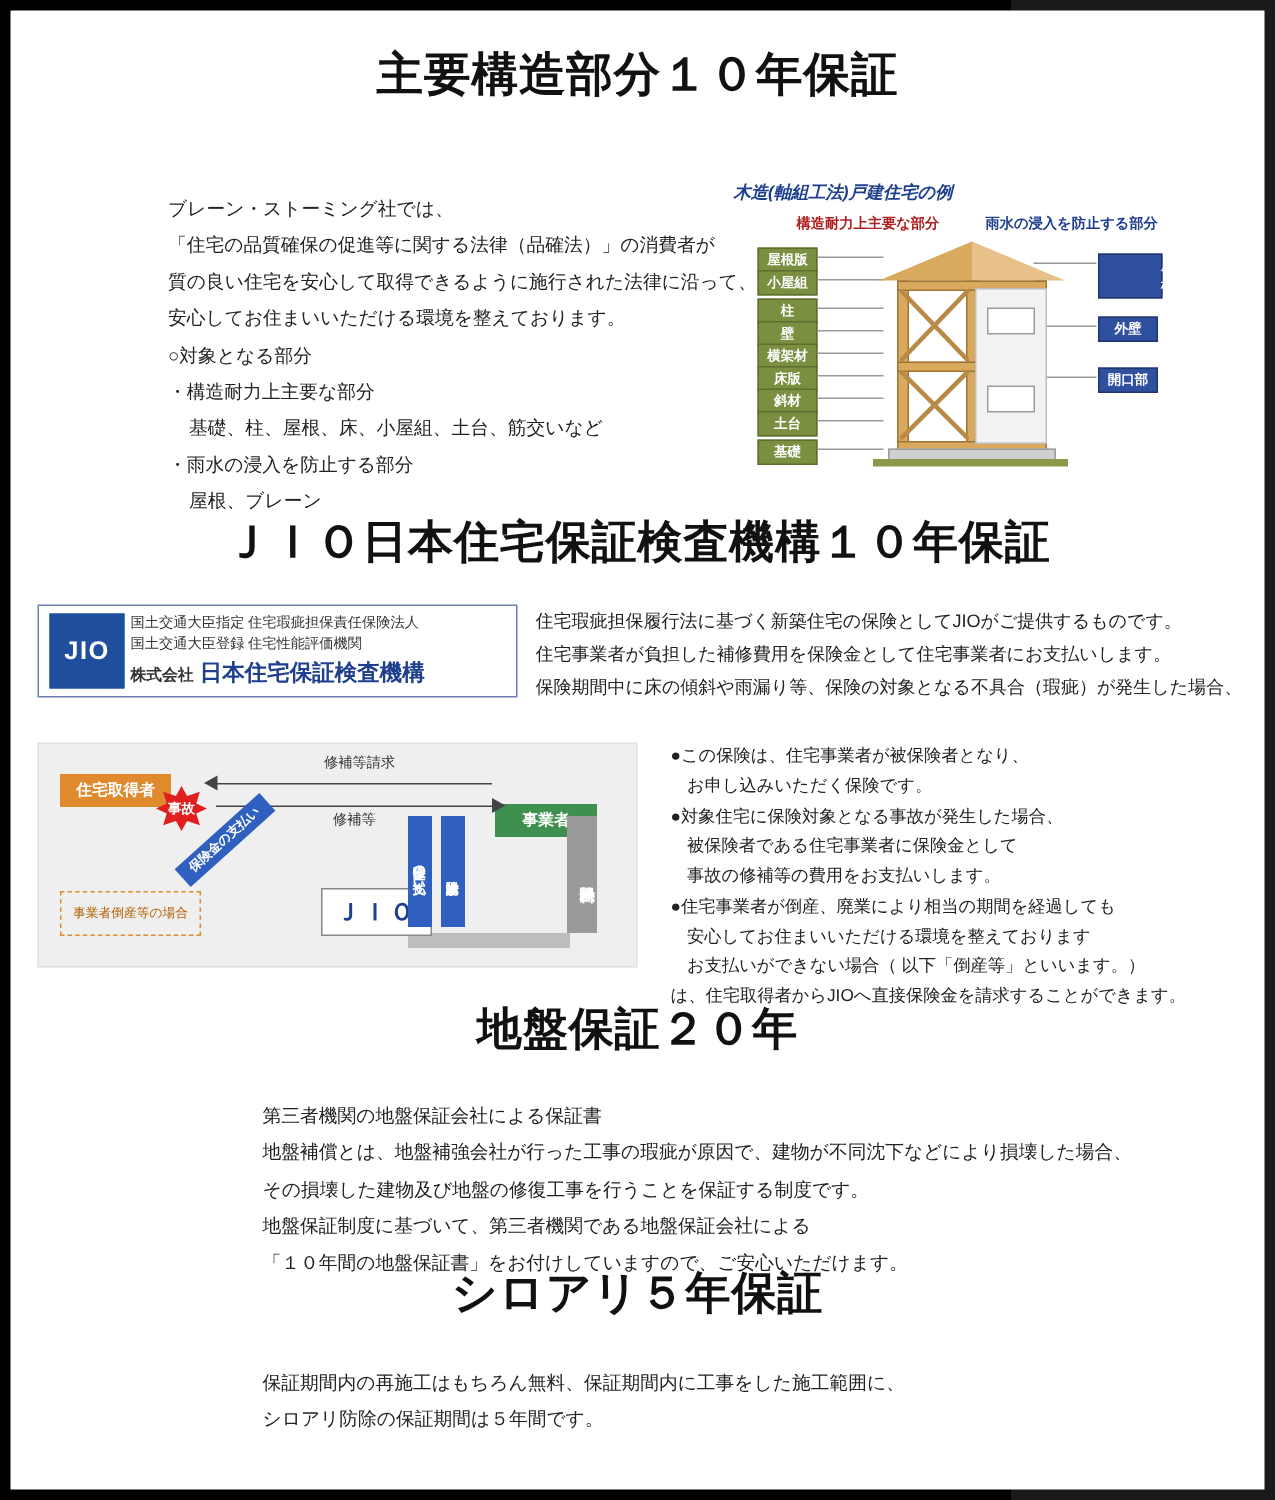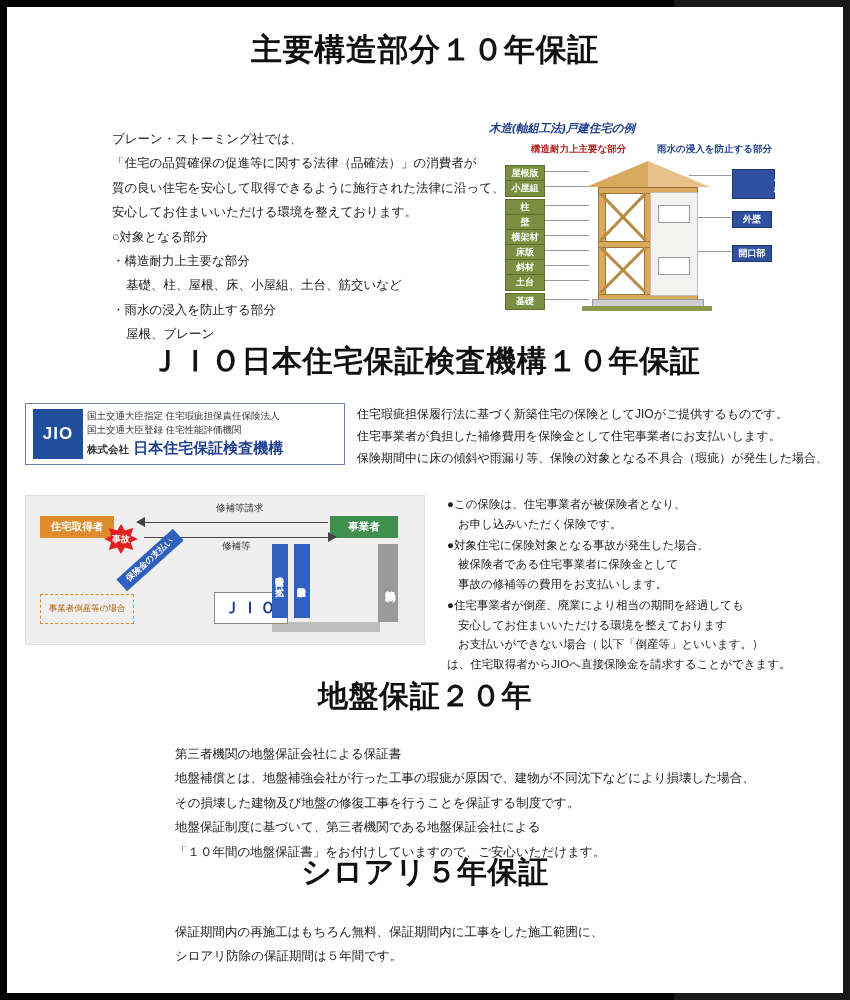--- a/index.html
+++ b/index.html
@@ -199,21 +199,21 @@
   #diagram .box {
     position: absolute;
     font-size: 10.5px;
     font-weight: bold;
     color: #fff;
     text-align: center;
     padding: 4px 0;
     box-sizing: border-box;
   }
   #diagram .orange { background: #e08a2e; }
-  #diagram .green  { background: #3f8f4f; }
+  #diagram .green  { background: #3f8f4f; margin-top: 20px; }
   #diagram .gray   { background: #9a9a9a; }
   #diagram .label {
     position: absolute;
     font-size: 9.5px;
     color: #333;
     white-space: nowrap;
   }
   #diagram .arrow-line {
     position: absolute;
     height: 1px;
@@ -280,21 +280,21 @@
     font-size: 11.5px;
     line-height: 1.72;
     color: #222;
   }
   #bullets .b { margin-bottom: 1px; }
   #bullets .b > div { white-space: nowrap; }
   #bullets .sub { padding-left: 11px; }
 
   
   #sec4 { position: relative; height: 160px; }
-  #sec4 .title { margin-top: 10px; }
+  #sec4 .title { margin-top: 0; }
   #sec4 .txt {
     position: absolute;
     left: 168px;
     top: 66px;
     width: 620px;
     font-size: 12.5px;
     line-height: 1.95;
     color: #222;
   }
   #sec4 .txt div { white-space: nowrap; }

